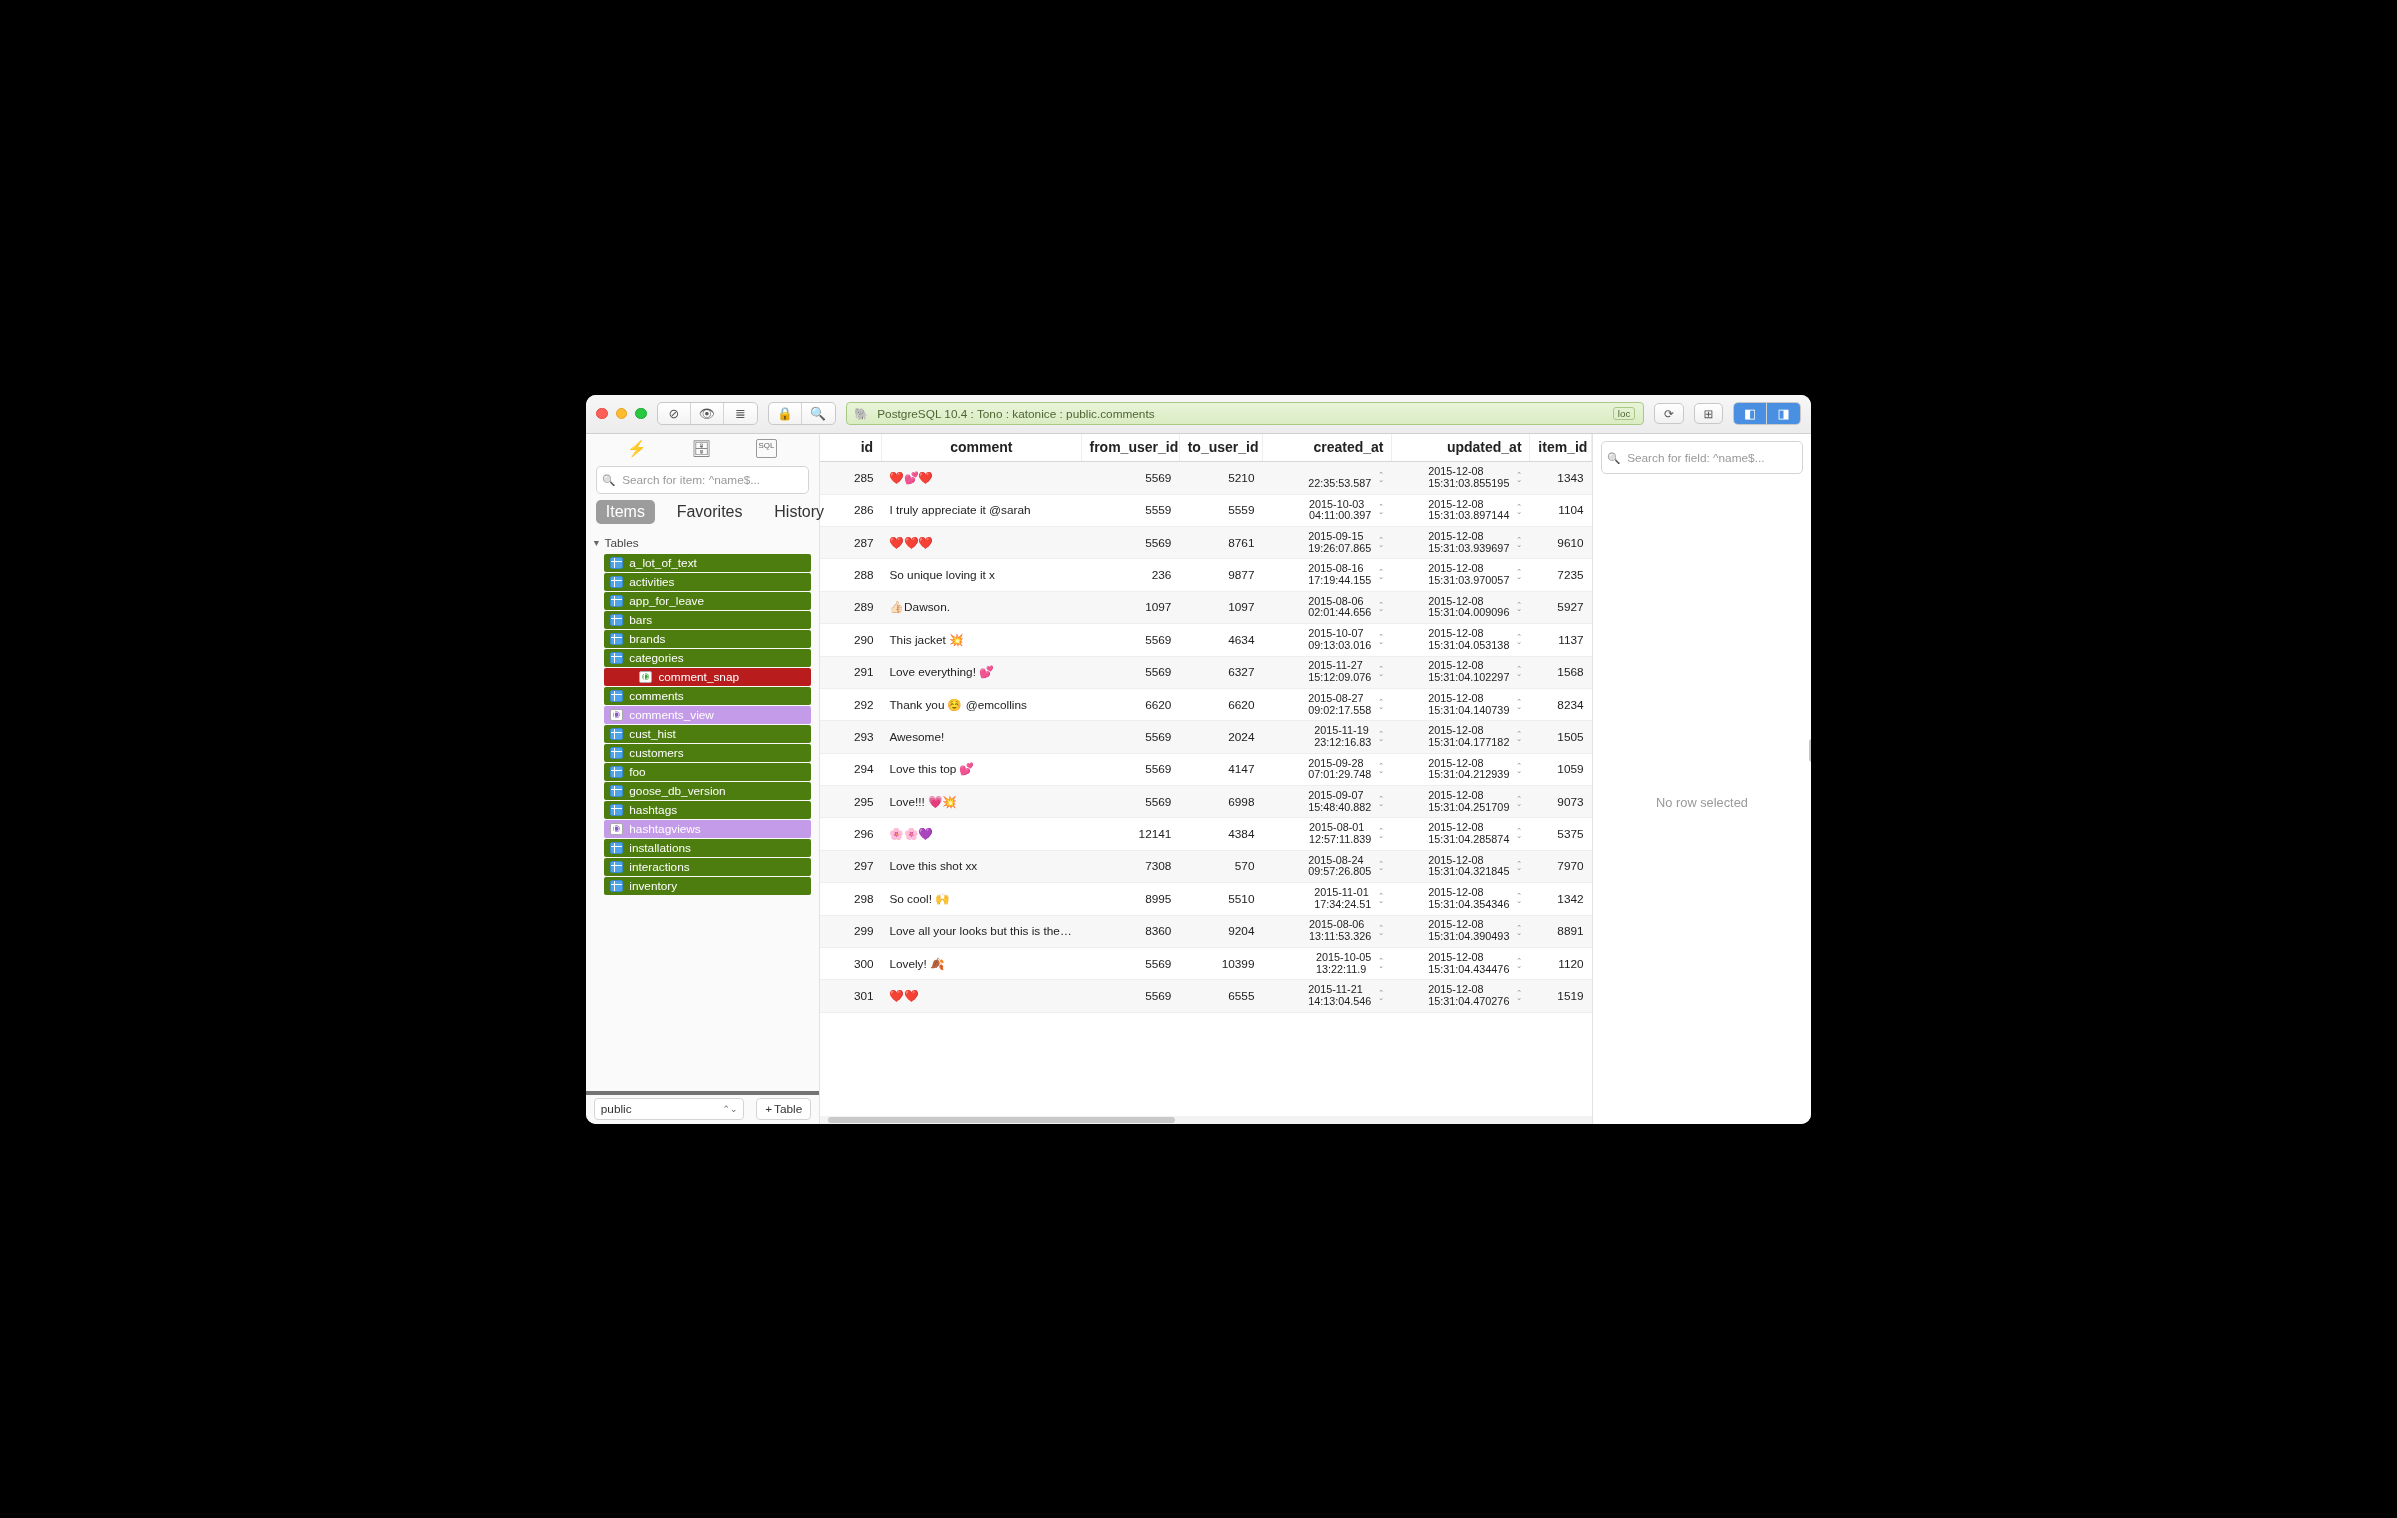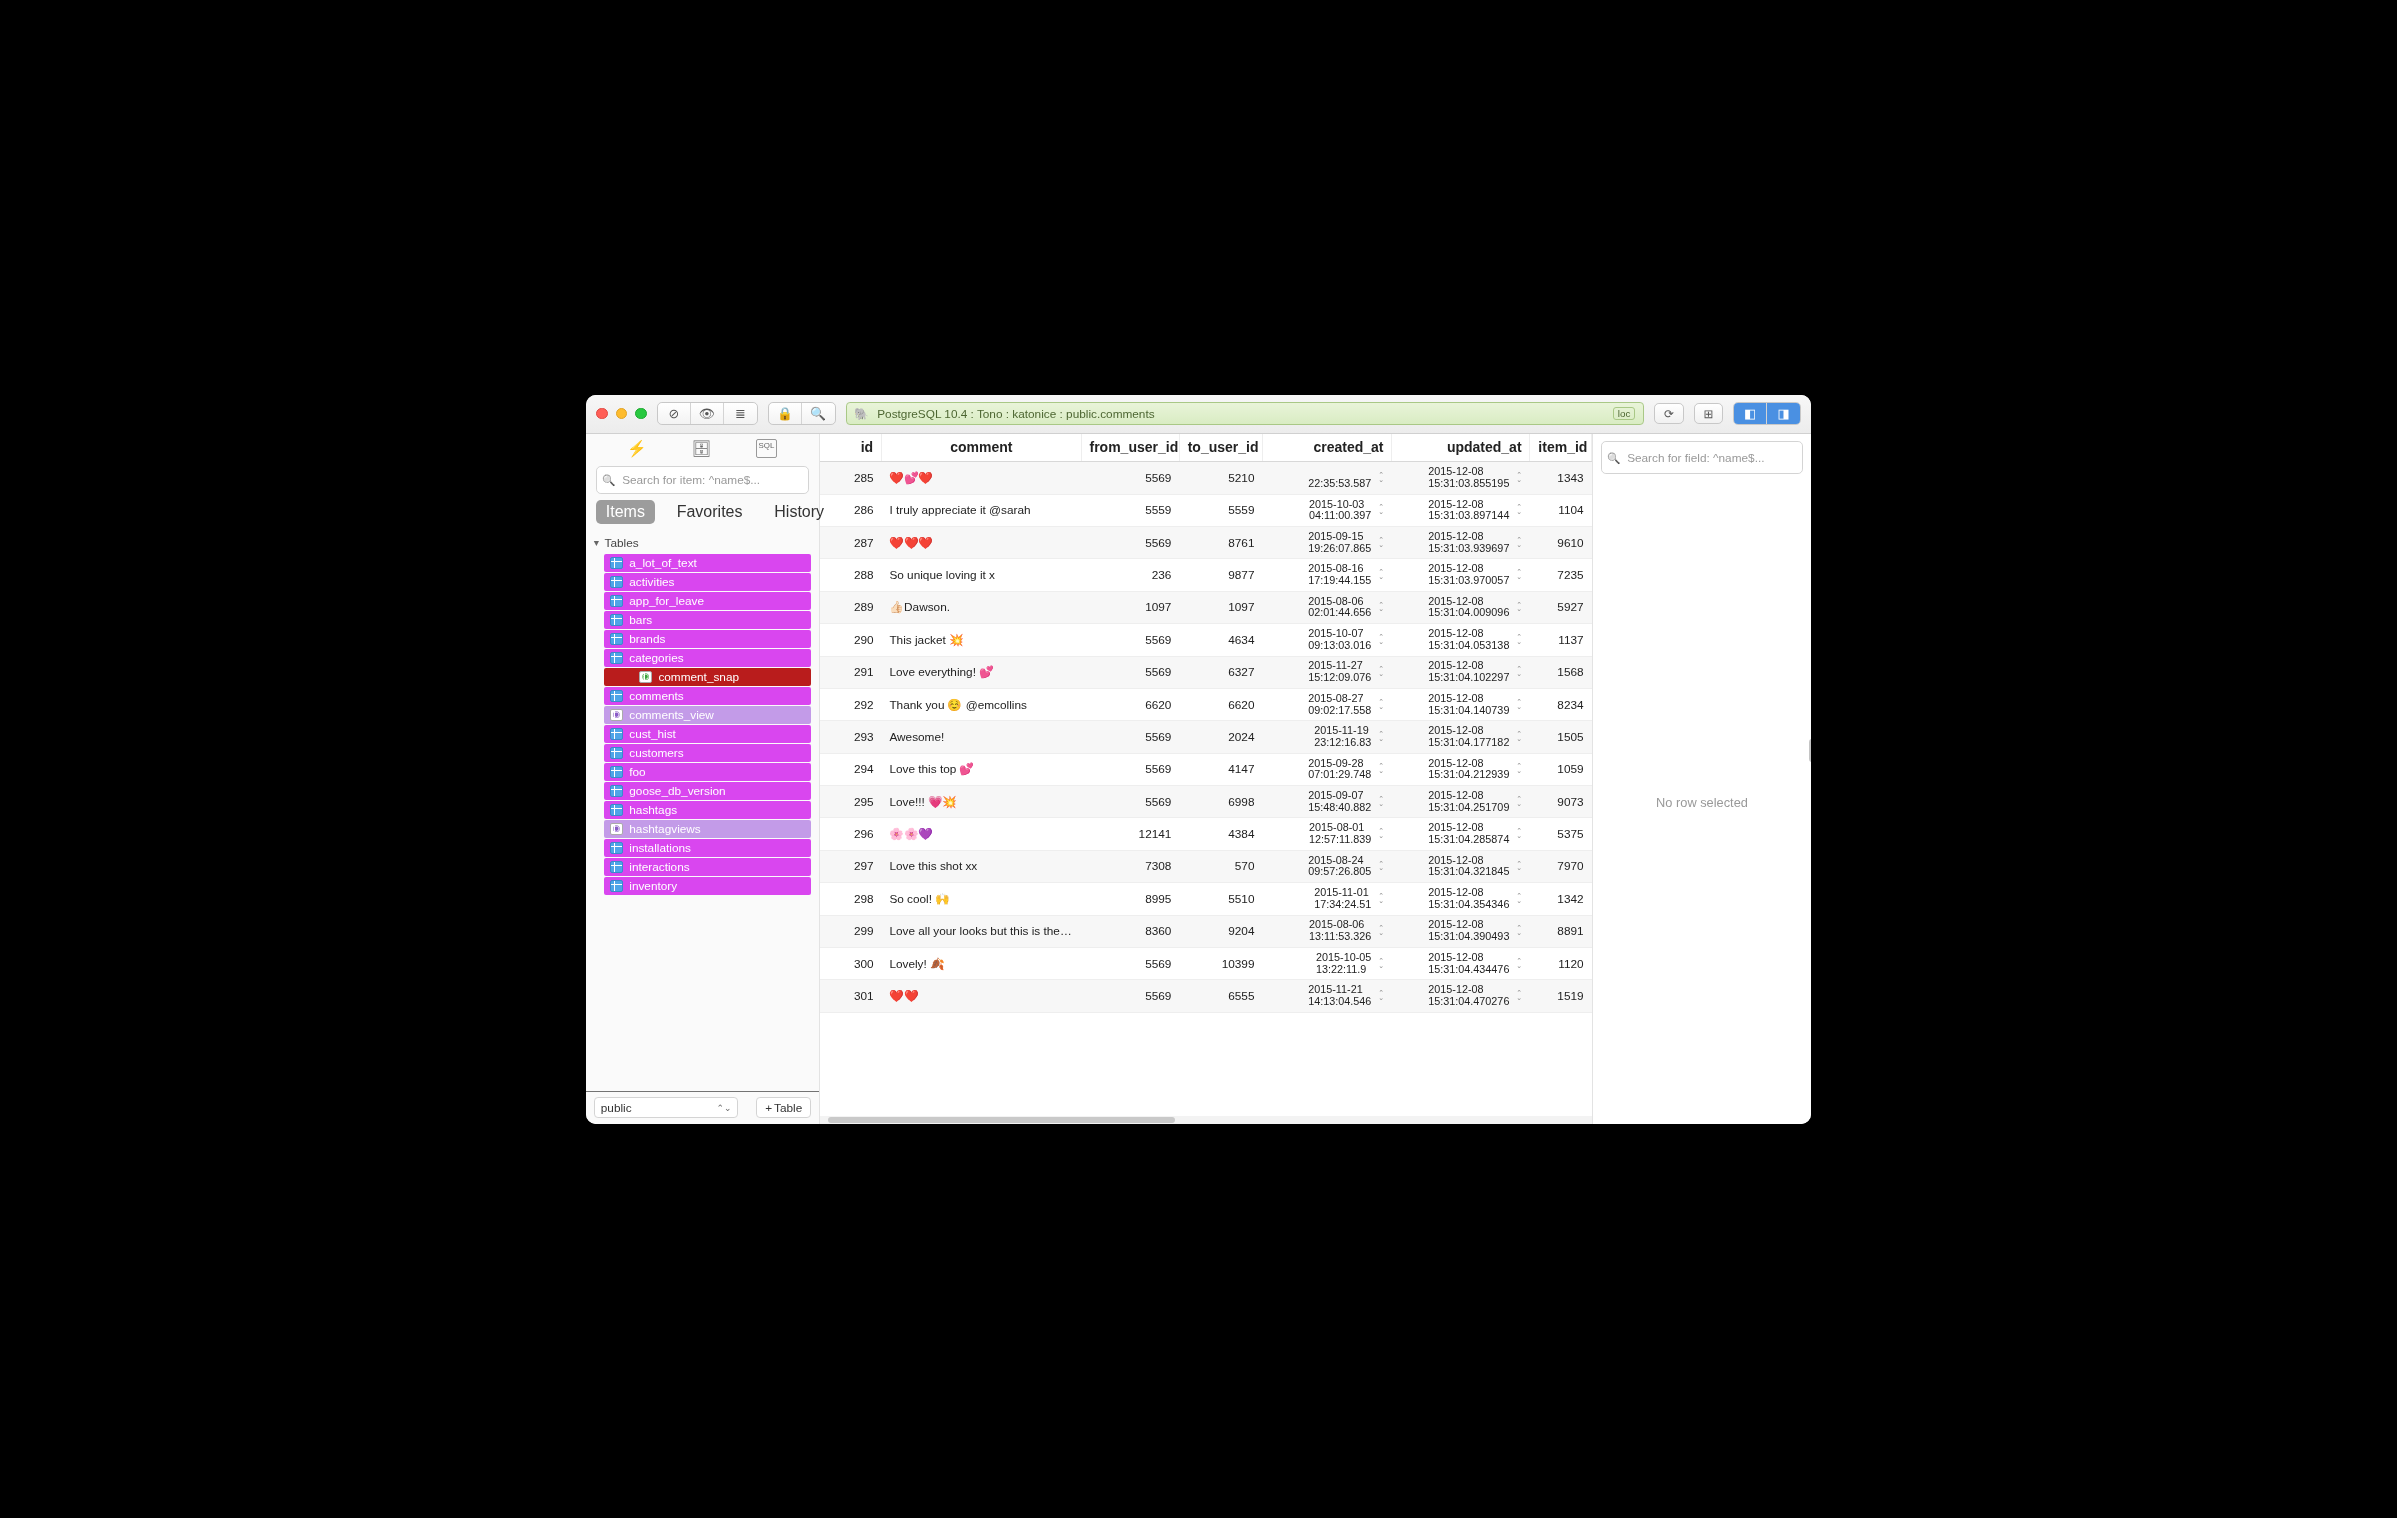--- a/index.html
+++ b/index.html
@@ -34,30 +34,30 @@
   .sidebar { width:234px; background:#fafafa; border-right:1px solid #e3e3e3; display:flex; flex-direction:column; }
   .side-icons { display:flex; justify-content:space-around; padding:5.9px 19.7px; color:#666;}
   .side-icons span{font-size:15.8px;}
   .side-search { margin:2px 9.9px 5.9px; height:28px; border:1px solid #d4d4d4; border-radius:4.9px; background:#fff; display:flex; align-items:center; padding:0 5.9px; color:#999; font-size:11.8px; gap:5.9px;}
   .side-tabs { display:flex; gap:12px; padding:0 9.9px 7.9px; font-size:16px; }
   .side-tabs .tab { padding:3px 9.9px; border-radius:4.9px; color:#333; cursor:default;}
   .side-tabs .tab.active { background:#9c9c9c; color:#fff; }
   .section-header { font-size:11.8px; color:#444; padding:3.9px 9.9px 3.9px 5.9px; display:flex; align-items:center; gap:3.9px;}
   .section-header::before { content:"▼"; font-size:8.9px; color:#666; }
   .table-list { overflow-y:auto; flex:1; padding-left:17.7px; padding-right:7.9px; padding-bottom:5.9px; }
-  .table-item { display:flex; align-items:center; gap:5.9px; font-size:11.8px; color:#fff; background:#d946ef; margin-bottom:1px; padding:2px 5.9px; border-radius:2px; cursor:default;}
+  .table-item { display:flex; align-items:center; gap:5.9px; font-size:11.8px; color:#fff; background:#4d7c0f; margin-bottom:1px; padding:2px 5.9px; border-radius:2px; cursor:default;}
   .table-item.green { background:#b91c1c;padding-left:35px; }
   .table-item.purple { background:#c39be8; }
   .table-item .ticon { width:13.8px; height:11.8px; background:#4fa4e8; border:1px solid #3a8acc; border-radius:2px; position:relative; flex-shrink:0;}
   .table-item .ticon::before{content:"";position:absolute;left:0;right:0;top:3px;height:1px;background:#fff;}
   .table-item .ticon::after{content:"";position:absolute;top:0;bottom:0;left:3.9px;width:1px;background:#fff;}
   .table-item.green .ticon, .table-item.purple .ticon { background:#fff; border-color:#aaa;}
   .table-item .ticon.view::before{content:"◉";position:static;display:block;font-size:8.9px;color:#8a5bc7;line-height:9.9px;text-align:center;background:none;}
   .table-item .ticon.snap::before{content:"◉";position:static;display:block;font-size:8.9px;color:#3aa23a;line-height:9.9px;text-align:center;background:none;}
-  .sidebar-footer { height:33px; border-top:1px solid #737373; display:flex; align-items:center; padding:0 7.9px; gap:18px; }
+  .sidebar-footer { height:33px; border-top:4px solid #737373; display:flex; align-items:center; padding:0 7.9px; gap:12px; }
   .schema-select { flex:1; height:21.7px; border:1px solid #d4d4d4; border-radius:3.9px; background:#fff; font-size:11.8px; padding:0 5.9px; display:flex; align-items:center; justify-content:space-between; color:#333;}
   .tablebtn { height:21.7px; padding:0 7.9px; border:1px solid #d4d4d4; border-radius:3.9px; background:#fff; font-size:11.8px; color:#333; display:flex; align-items:center; gap:2px;}
   
   .center { flex:1; display:flex; flex-direction:column; min-width:0; }
   .grid-wrap { flex:1; overflow:auto; }
   table.grid { border-collapse:collapse; width:100%; font-size:11.8px; color:#222; table-layout:fixed; }
   table.grid th { position:sticky; top:0; background:#fff; border-bottom:1px solid #d8d8d8; font-weight:600; text-align:right; padding:5.9px 7.9px; color:#222; font-size:14px; border-right:1px solid #eee;}
   table.grid th.left { text-align:center; }
   table.grid td { padding:3.9px 7.9px; border-bottom:1px solid #eee; text-align:right; white-space:nowrap; overflow:hidden; text-overflow:ellipsis;}
   table.grid td.left { text-align:left; }

